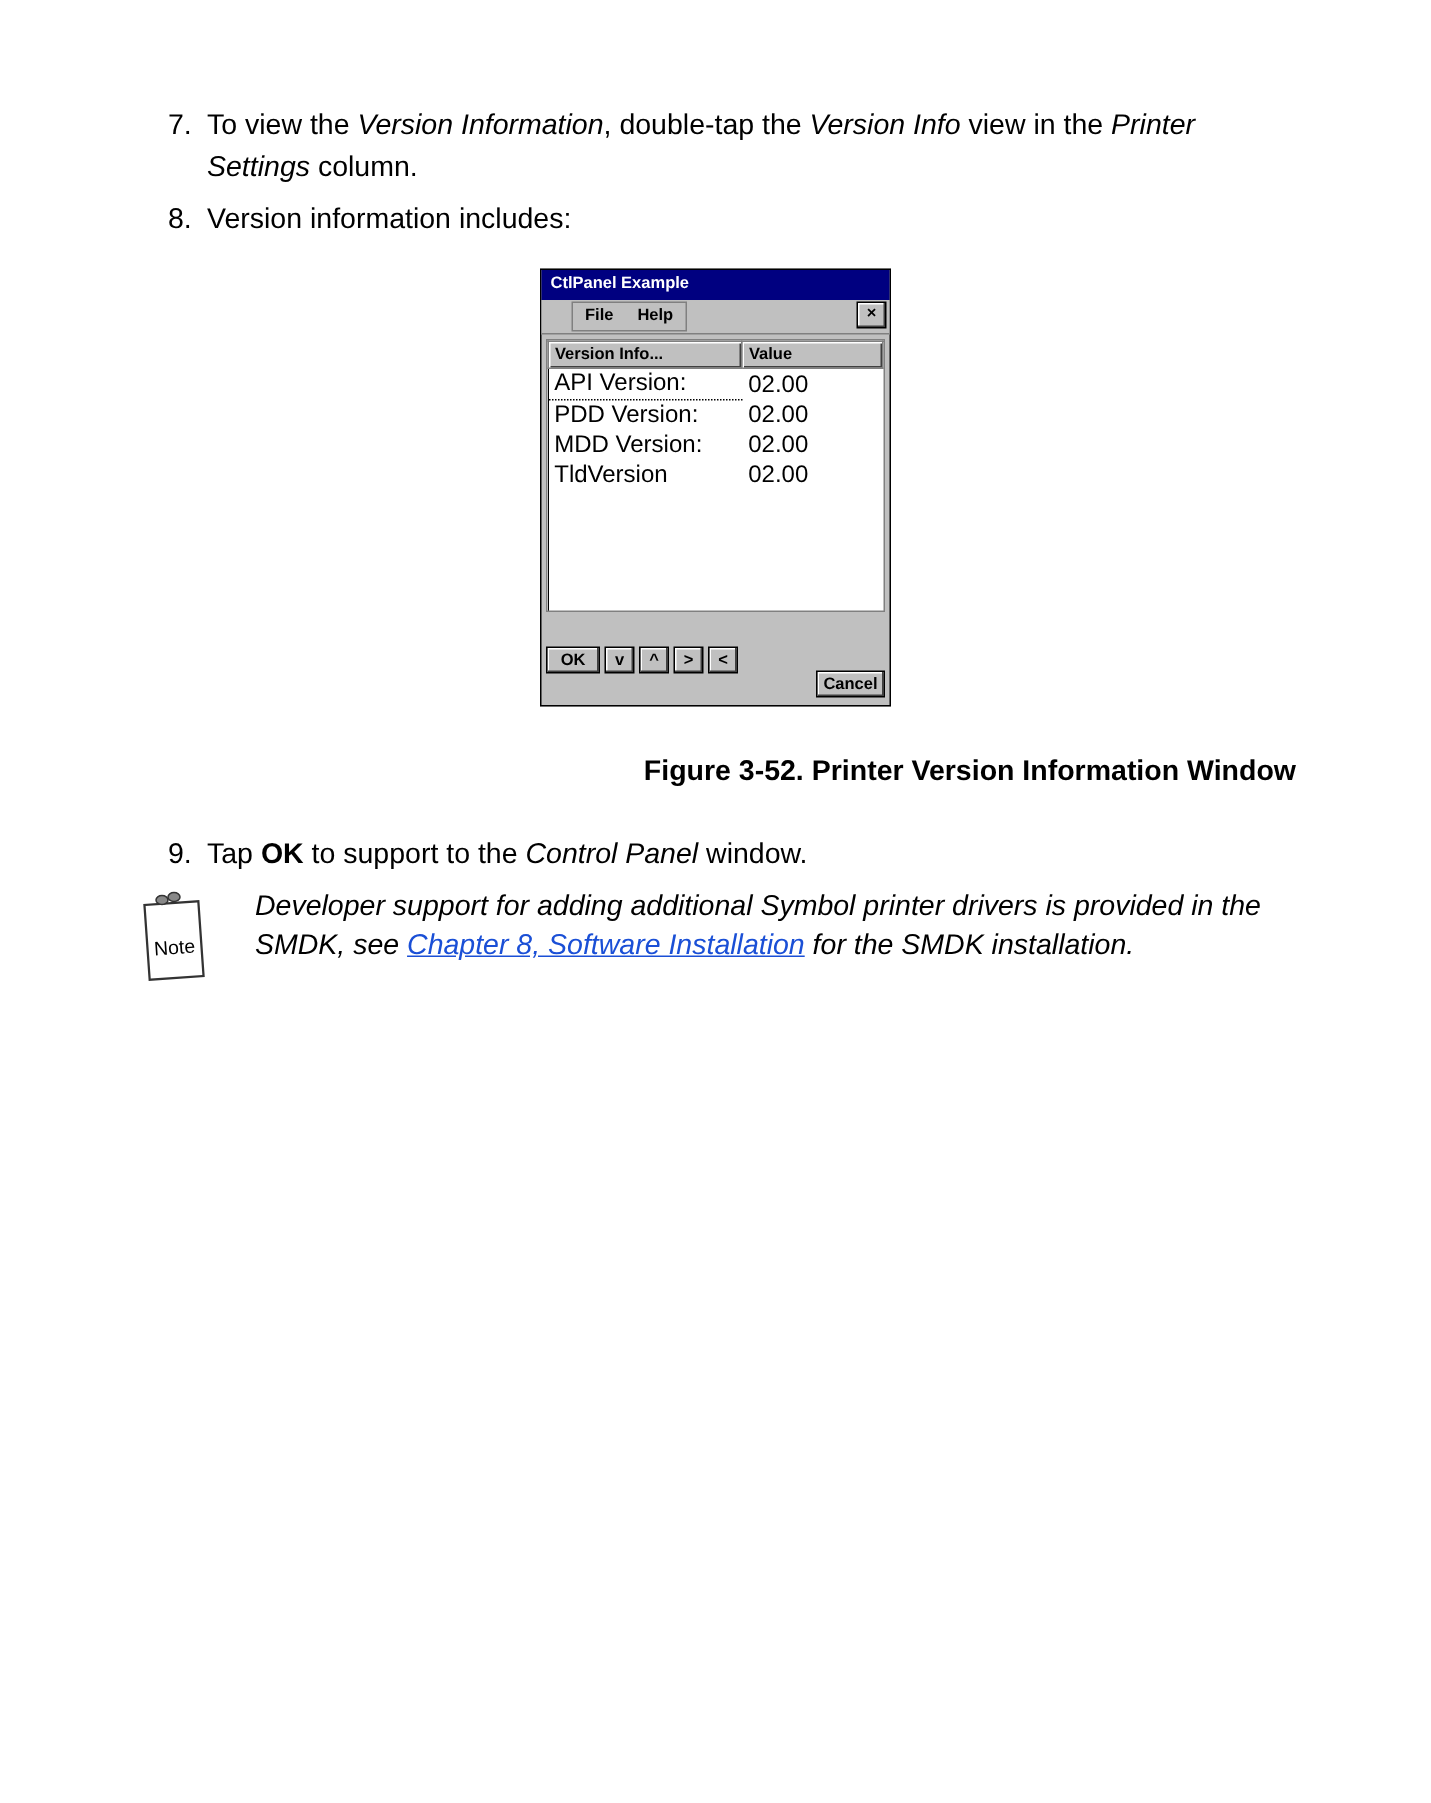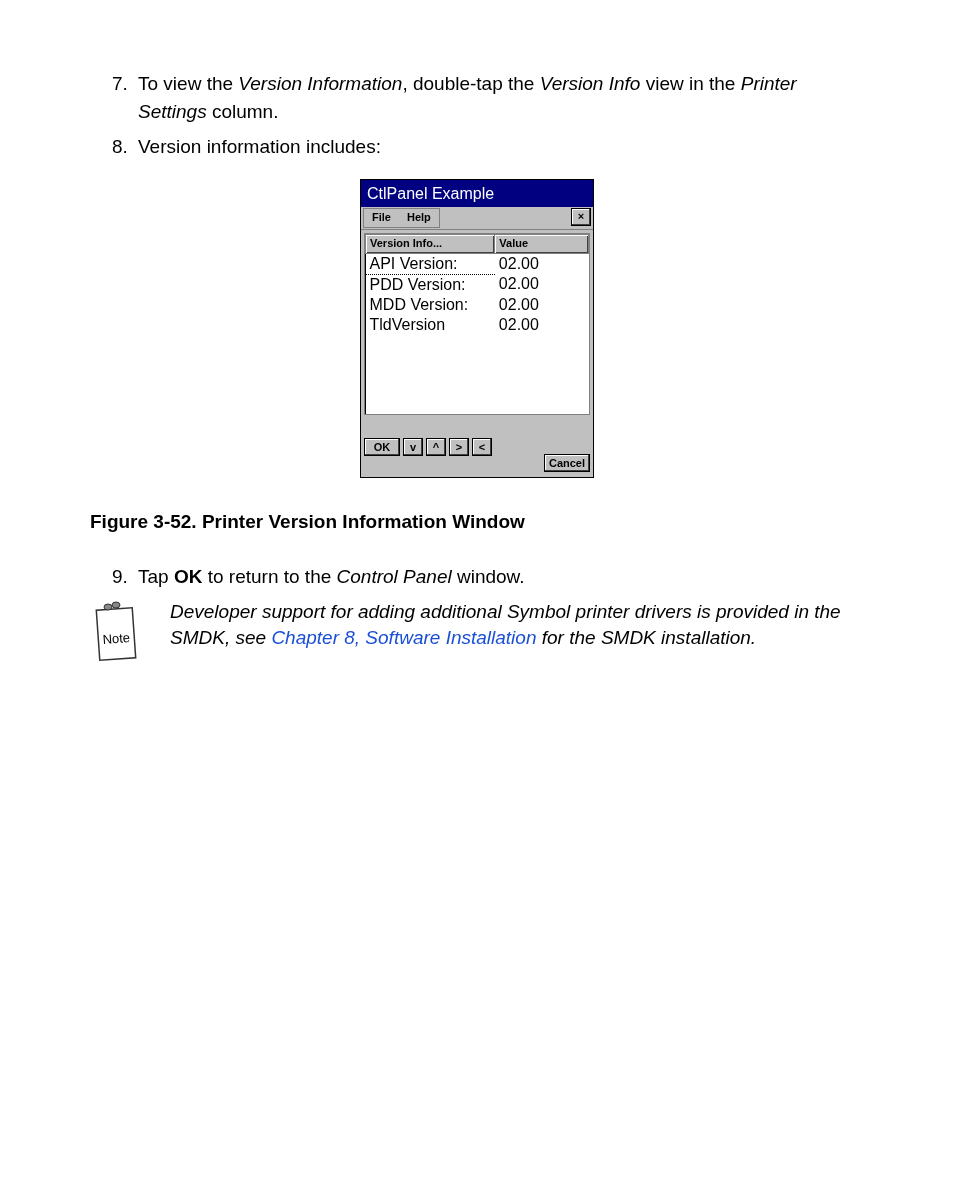--- a/index.html
+++ b/index.html
@@ -88,28 +88,28 @@
     width: 232px;
     border: 1px solid #000;
     background: #c0c0c0;
     font-family: "MS Sans Serif", Tahoma, Arial, sans-serif;
     font-size: 11px;
     text-align: left;
   }
   .ce-title {
     background: #000080;
     color: #fff;
-    font-weight: normal;
+    font-weight: bold;
     padding: 2px 6px;
-    font-size: 16px;
+    font-size: 11px;
   }
   .ce-menubar {
     background: #c0c0c0;
     border-bottom: 1px solid #808080;
-    padding: 1px 2px;
+    padding: 1px 20px;
     display: flex;
     align-items: center;
     position: relative;
   }
   .ce-menubar .menu-item {
     padding: 1px 8px;
     font-weight: bold;
     font-size: 11px;
   }
   .ce-menubar .menu-box {
@@ -179,21 +179,21 @@
     text-align: center;
     padding: 1px 0;
     min-width: 20px;
     height: 18px;
     line-height: 15px;
     box-sizing: border-box;
   }
   .ce-btn.ok { width: 36px; }
   .ce-btn.cancel { width: 46px; margin-left: auto; margin-top: 32px; }
   .figure-caption {
-    text-align: left;
+    text-align: right;
     font-weight: 700;
     font-size: 19px;
     margin-top: 30px;
     margin-bottom: 28px;
   }
   .note-row {
     display: flex;
     align-items: flex-start;
     margin-top: 6px;
     margin-left: 0px;
@@ -204,21 +204,21 @@
     flex-shrink: 0;
     margin-right: 28px;
     margin-top: -4px;
   }
   .note-text {
     font-style: italic;
     font-size: 19px;
     line-height: 1.4;
     flex: 1;
   }
-  .link { color: #1a4fd6; }
+  .link { color: #1a4fd6; text-decoration: underline; }
 </style>
 </head>
 <body>
 
 <div class="page">
 
 
   <div class="content">
     <ol class="main-list">
       <li>
@@ -279,21 +279,21 @@
         </div>
       </div>
     </div>
 
     <div class="figure-caption">Figure 3-52.  Printer Version Information Window</div>
 
     <ol class="main-list">
       <li>
         <span class="num">9.</span>
         <span class="txt">
-          <span>Tap </span><span class="bold">OK</span><span> to return to the </span><span class="italic">Control Panel</span><span> window.</span>
+          <span>Tap </span><span class="bold">OK</span><span> to support to the </span><span class="italic">Control Panel</span><span> window.</span>
         </span>
       </li>
     </ol>
 
     <div class="note-row">
       <div class="note-icon">
         <svg viewBox="0 0 52 74" width="52" height="74">
           <rect x="8" y="14" width="36" height="50" fill="#fff" stroke="#333" stroke-width="1.5" transform="rotate(-4 26 39)"></rect>
           <ellipse cx="18" cy="12" rx="4" ry="3" fill="#888" stroke="#333" stroke-width="1"></ellipse>
           <ellipse cx="26" cy="10" rx="4" ry="3" fill="#888" stroke="#333" stroke-width="1"></ellipse>

